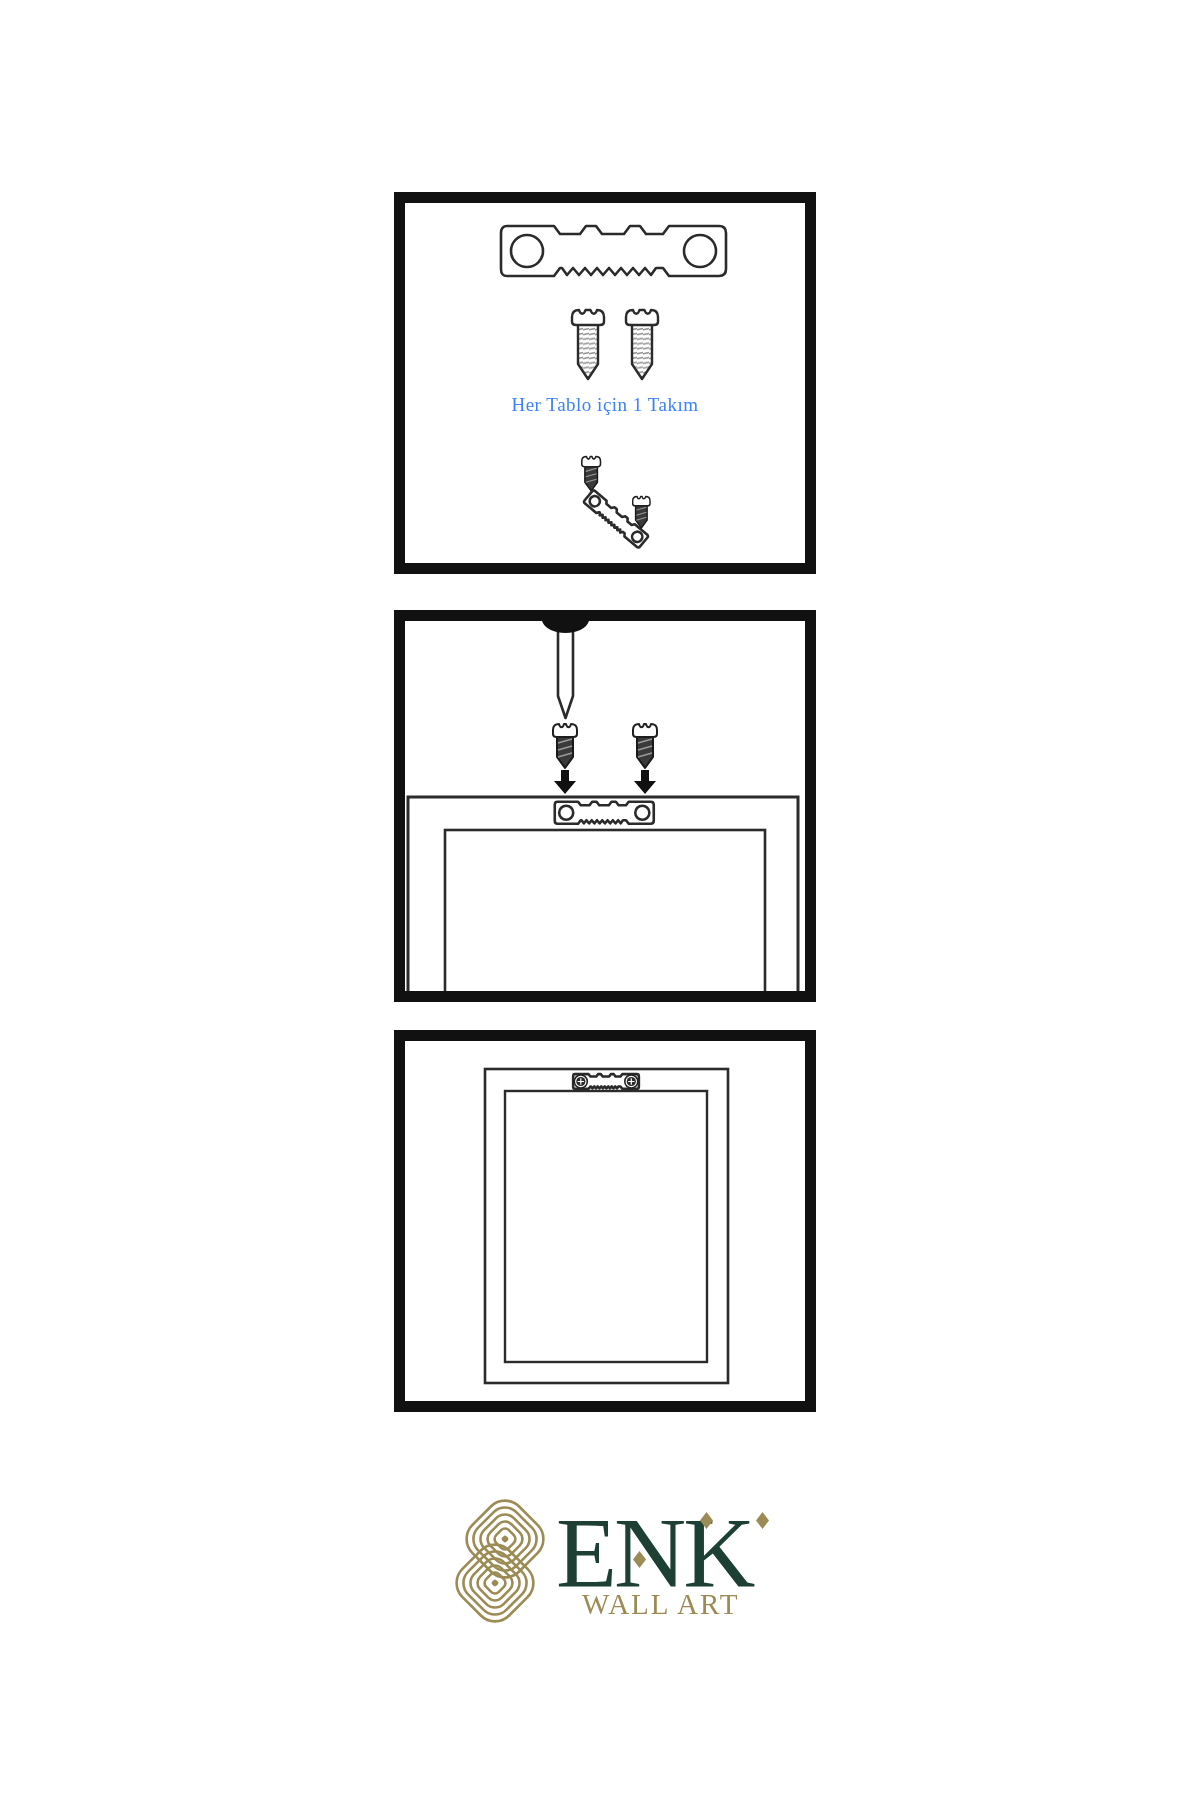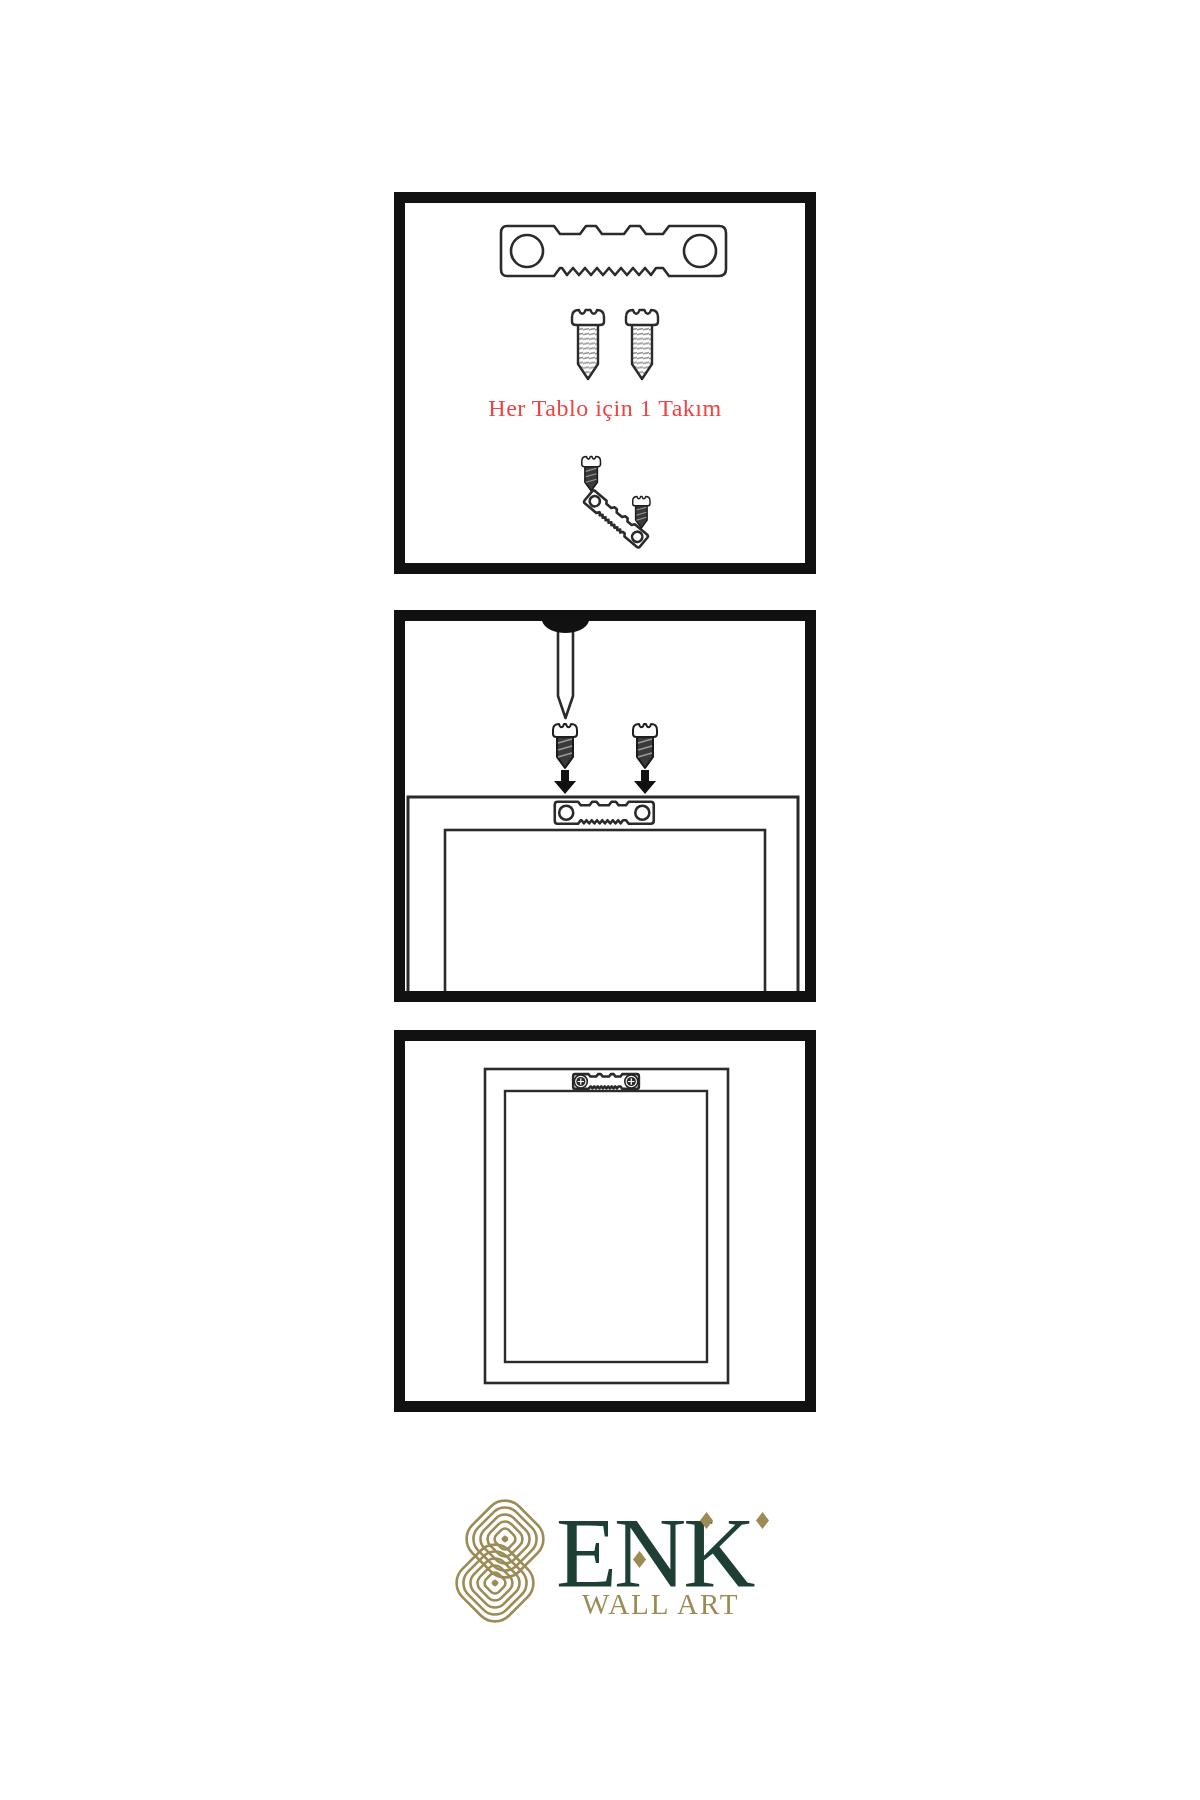--- a/index.html
+++ b/index.html
@@ -10,21 +10,21 @@
   .panel{
     position:absolute;left:394px;width:422px;background:#ffffff;
     border:11px solid #111111;box-sizing:border-box;
   }
   #panel-1{top:192px;height:382px;}
   #panel-2{top:610px;height:392px;}
   #panel-3{top:1030px;height:382px;}
   .panel svg.scene{position:absolute;left:0;top:0;width:100%;height:100%;display:block;}
   .caption{
     position:absolute;left:0;top:192px;width:100%;text-align:center;
-    font-size:24px;letter-spacing:0.5px;color:#ef4444;line-height:1.1;
+    font-size:19px;letter-spacing:0.5px;color:#3b82f6;line-height:1.1;
     font-weight:400;
   }
   
   #logo-knot{position:absolute;left:437px;top:1492px;}
   #brand-name{
     position:absolute;left:556px;top:1503px;width:240px;
     font-size:100px;line-height:1;font-weight:400;letter-spacing:-3px;
     color:#1e4034;
   }
   #brand-tagline{

